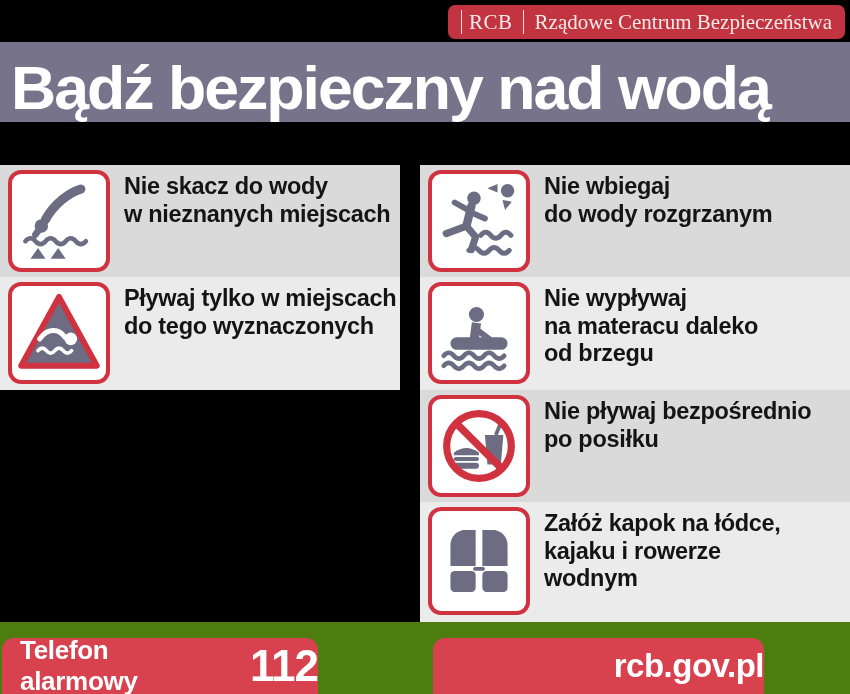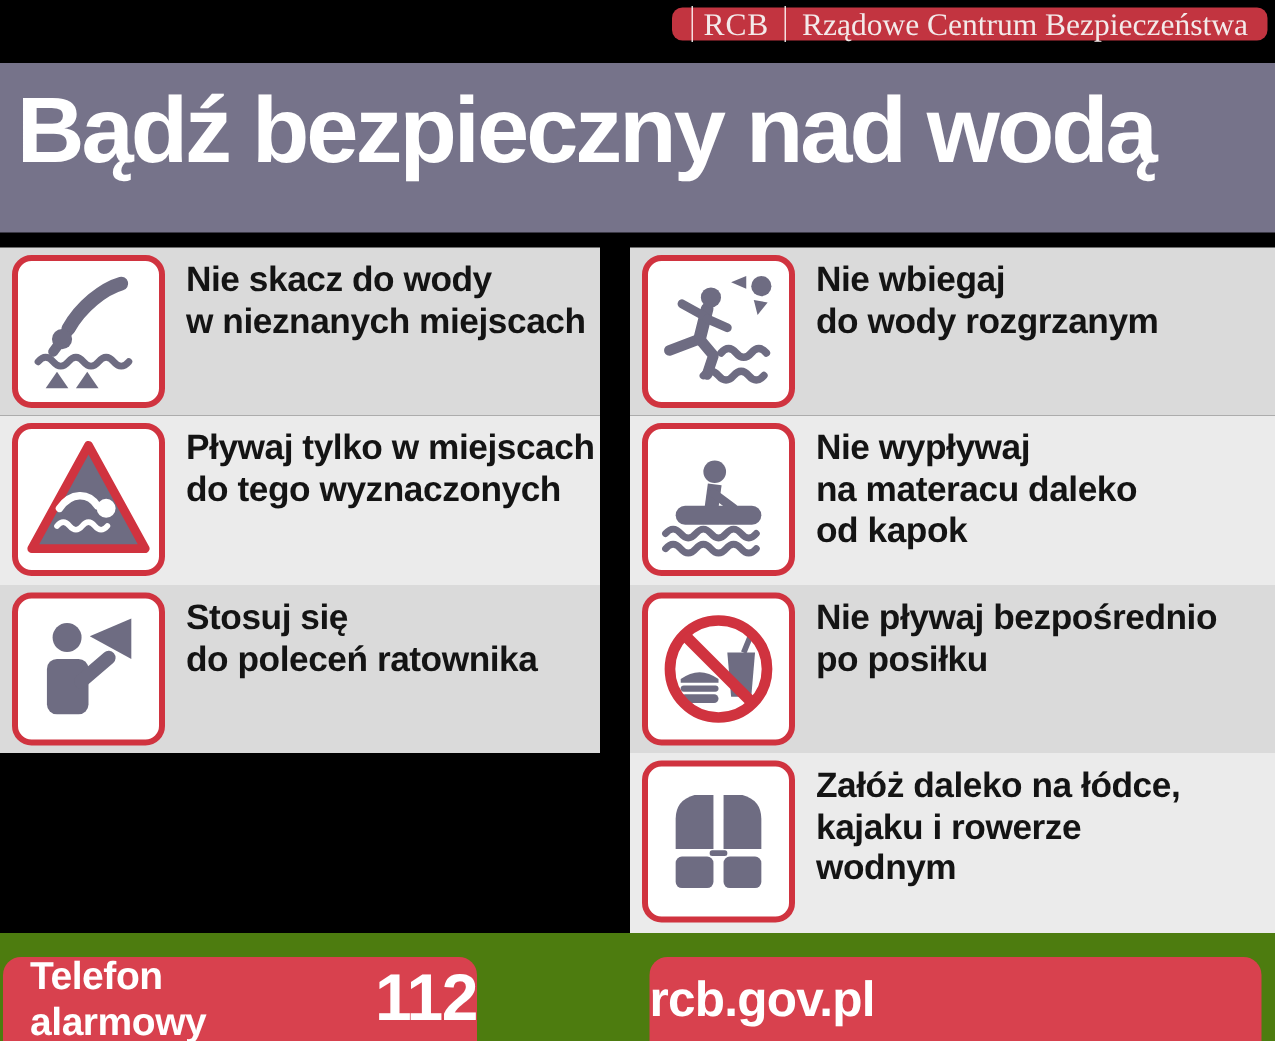--- a/index.html
+++ b/index.html
@@ -3,30 +3,30 @@
 <meta charset="utf-8">
 <style>
   html,body{margin:0;padding:0;}
   body{
     width:850px;height:694px;position:relative;overflow:hidden;
     background:#000;font-family:"Liberation Sans",sans-serif;
   }
   
   .top-bar{position:absolute;top:0;left:0;width:850px;height:42px;background:#000;}
   .rcb-badge{
-    position:absolute;top:5px;right:5px;height:22px;
+    position:absolute;top:5px;right:5px;height:34px;
     background:#c23440;border-radius:7px;
     display:flex;align-items:center;padding:0 13px;
     font-family:"Liberation Serif",serif;color:#f3eaea;font-size:21px;
   }
   .rcb-badge .vbar{width:1px;height:24px;background:rgba(255,255,255,.85);}
   .rcb-badge .abbr{margin:0 10px 0 7px;letter-spacing:.5px;}
   .rcb-badge .name{margin-left:11px;white-space:nowrap;}
   
-  .header{position:absolute;top:42px;left:0;width:850px;height:113px;background:#76738a;overflow:hidden;}
+  .header{position:absolute;top:42px;left:0;width:850px;height:80px;background:#76738a;overflow:hidden;}
   .header .title{
     display:inline-block;color:#fff;font-weight:700;font-size:62px;
     line-height:92px;padding-left:11px;letter-spacing:-2px;white-space:nowrap;
     transform:scaleX(1.01);transform-origin:left center;
   }
   
   .col{position:absolute;top:165px;height:457px;}
   .col-left{left:0;width:400px;}
   .col-right{left:420px;width:484px;}
   .rule{display:flex;align-items:flex-start;}
@@ -44,21 +44,21 @@
   .rule-text{
     font-weight:700;font-size:23.5px;line-height:1.18;color:#141414;
     margin:8px 0 0 14px;letter-spacing:-0.3px;white-space:pre-line;
   }
   
   .footer{position:absolute;left:0;bottom:0;width:850px;height:72px;background:#4d7c0f;padding-left:32px;}
   .bar{position:absolute;bottom:0;height:56px;background:#d8414e;border-radius:12px 12px 0 0;color:#fff;}
   .bar-emergency{left:2px;width:316px;display:flex;align-items:center;}
   .bar-emergency .label{font-weight:700;font-size:26px;margin-left:18px;letter-spacing:-0.3px;}
   .bar-emergency .number{font-weight:700;font-size:44px;margin-left:27px;letter-spacing:-1px;text-align:center;}
-  .bar-website{left:433px;width:408px;display:flex;align-items:center;justify-content:flex-start;
+  .bar-website{left:433px;width:331px;display:flex;align-items:center;justify-content:flex-end;
     font-weight:700;font-size:33px;letter-spacing:-0.5px;}
 </style>
 </head>
 <body>
 
 <div class="top-bar">
   <div class="rcb-badge">
     <span class="vbar"></span>
     <span class="abbr">RCB</span>
     <span class="vbar"></span>
@@ -102,34 +102,20 @@
             <path d="M25,71 q5,-6 10,0 t10,0 t10,0 t10,0" stroke-width="4.5"></path>
           </g>
           <circle cx="64" cy="57" r="7.5" fill="#ffffff"></circle>
         </svg>
       </span>
     </div>
     <div class="rule-text">Pływaj tylko w miejscach
 do tego wyznaczonych</div>
   </div>
 
-  <div class="rule">
-    <div class="icon-box">
-      <span>
-        <svg width="84" height="84" viewBox="0 0 100 100">
-          <circle cx="33" cy="25" r="11.5" fill="#6e6c82"></circle>
-          <rect x="17" y="42" width="33" height="44" rx="8" fill="#6e6c82"></rect>
-          <path d="M44,60 L66,41" stroke="#6e6c82" stroke-width="11" stroke-linecap="round" fill="none"></path>
-          <polygon points="51,24 84,10 84,42" fill="#6e6c82"></polygon>
-        </svg>
-      </span>
-    </div>
-    <div class="rule-text">Stosuj się
-do poleceń ratownika</div>
-  </div>
 
 </div>
 
 <div class="col col-right">
 
   <div class="rule">
     <div class="icon-box">
       <span>
         <svg width="84" height="84" viewBox="0 0 100 100">
           <circle cx="84" cy="14" r="8" fill="#6e6c82"></circle>
@@ -162,21 +148,21 @@
           <rect x="16" y="55" width="68" height="15" rx="7.5" fill="#6e6c82"></rect>
           <g fill="none" stroke="#6e6c82" stroke-linecap="round">
             <path d="M8,77 q6,-7 12,0 t12,0 t12,0 t12,0 t12,0 t12,0" stroke-width="5.5"></path>
             <path d="M8,89 q6,-7 12,0 t12,0 t12,0 t12,0 t12,0 t12,0" stroke-width="5.5"></path>
           </g>
         </svg>
       </span>
     </div>
     <div class="rule-text">Nie wypływaj
 na materacu daleko
-od kapok</div>
+od brzegu</div>
   </div>
 
   <div class="rule">
     <div class="icon-box">
       <span>
         <svg width="84" height="84" viewBox="0 0 100 100">
           <g fill="#6e6c82">
             <path d="M20,58 q15,-11 30,0 l0,3 -30,0 z"></path>
             <rect x="20" y="63" width="30" height="5" rx="2.5"></rect>
             <rect x="20" y="70" width="30" height="7" rx="3.5"></rect>
@@ -201,21 +187,21 @@
           <g fill="#6e6c82">
             <path d="M46,13 L46,56 L16,56 L16,32 Q16,17 31,13 Z"></path>
             <path d="M54,13 L54,56 L84,56 L84,32 Q84,17 69,13 Z"></path>
             <rect x="16" y="62" width="30" height="25" rx="5"></rect>
             <rect x="54" y="62" width="30" height="25" rx="5"></rect>
             <rect x="43" y="57" width="14" height="4.5" rx="2"></rect>
           </g>
         </svg>
       </span>
     </div>
-    <div class="rule-text">Załóż daleko na łódce,
+    <div class="rule-text">Załóż kapok na łódce,
 kajaku i rowerze
 wodnym</div>
   </div>
 
 </div>
 
 <div class="footer">
   <div class="bar bar-emergency">
     <span class="label">Telefon alarmowy</span>
     <span class="number">112</span>

